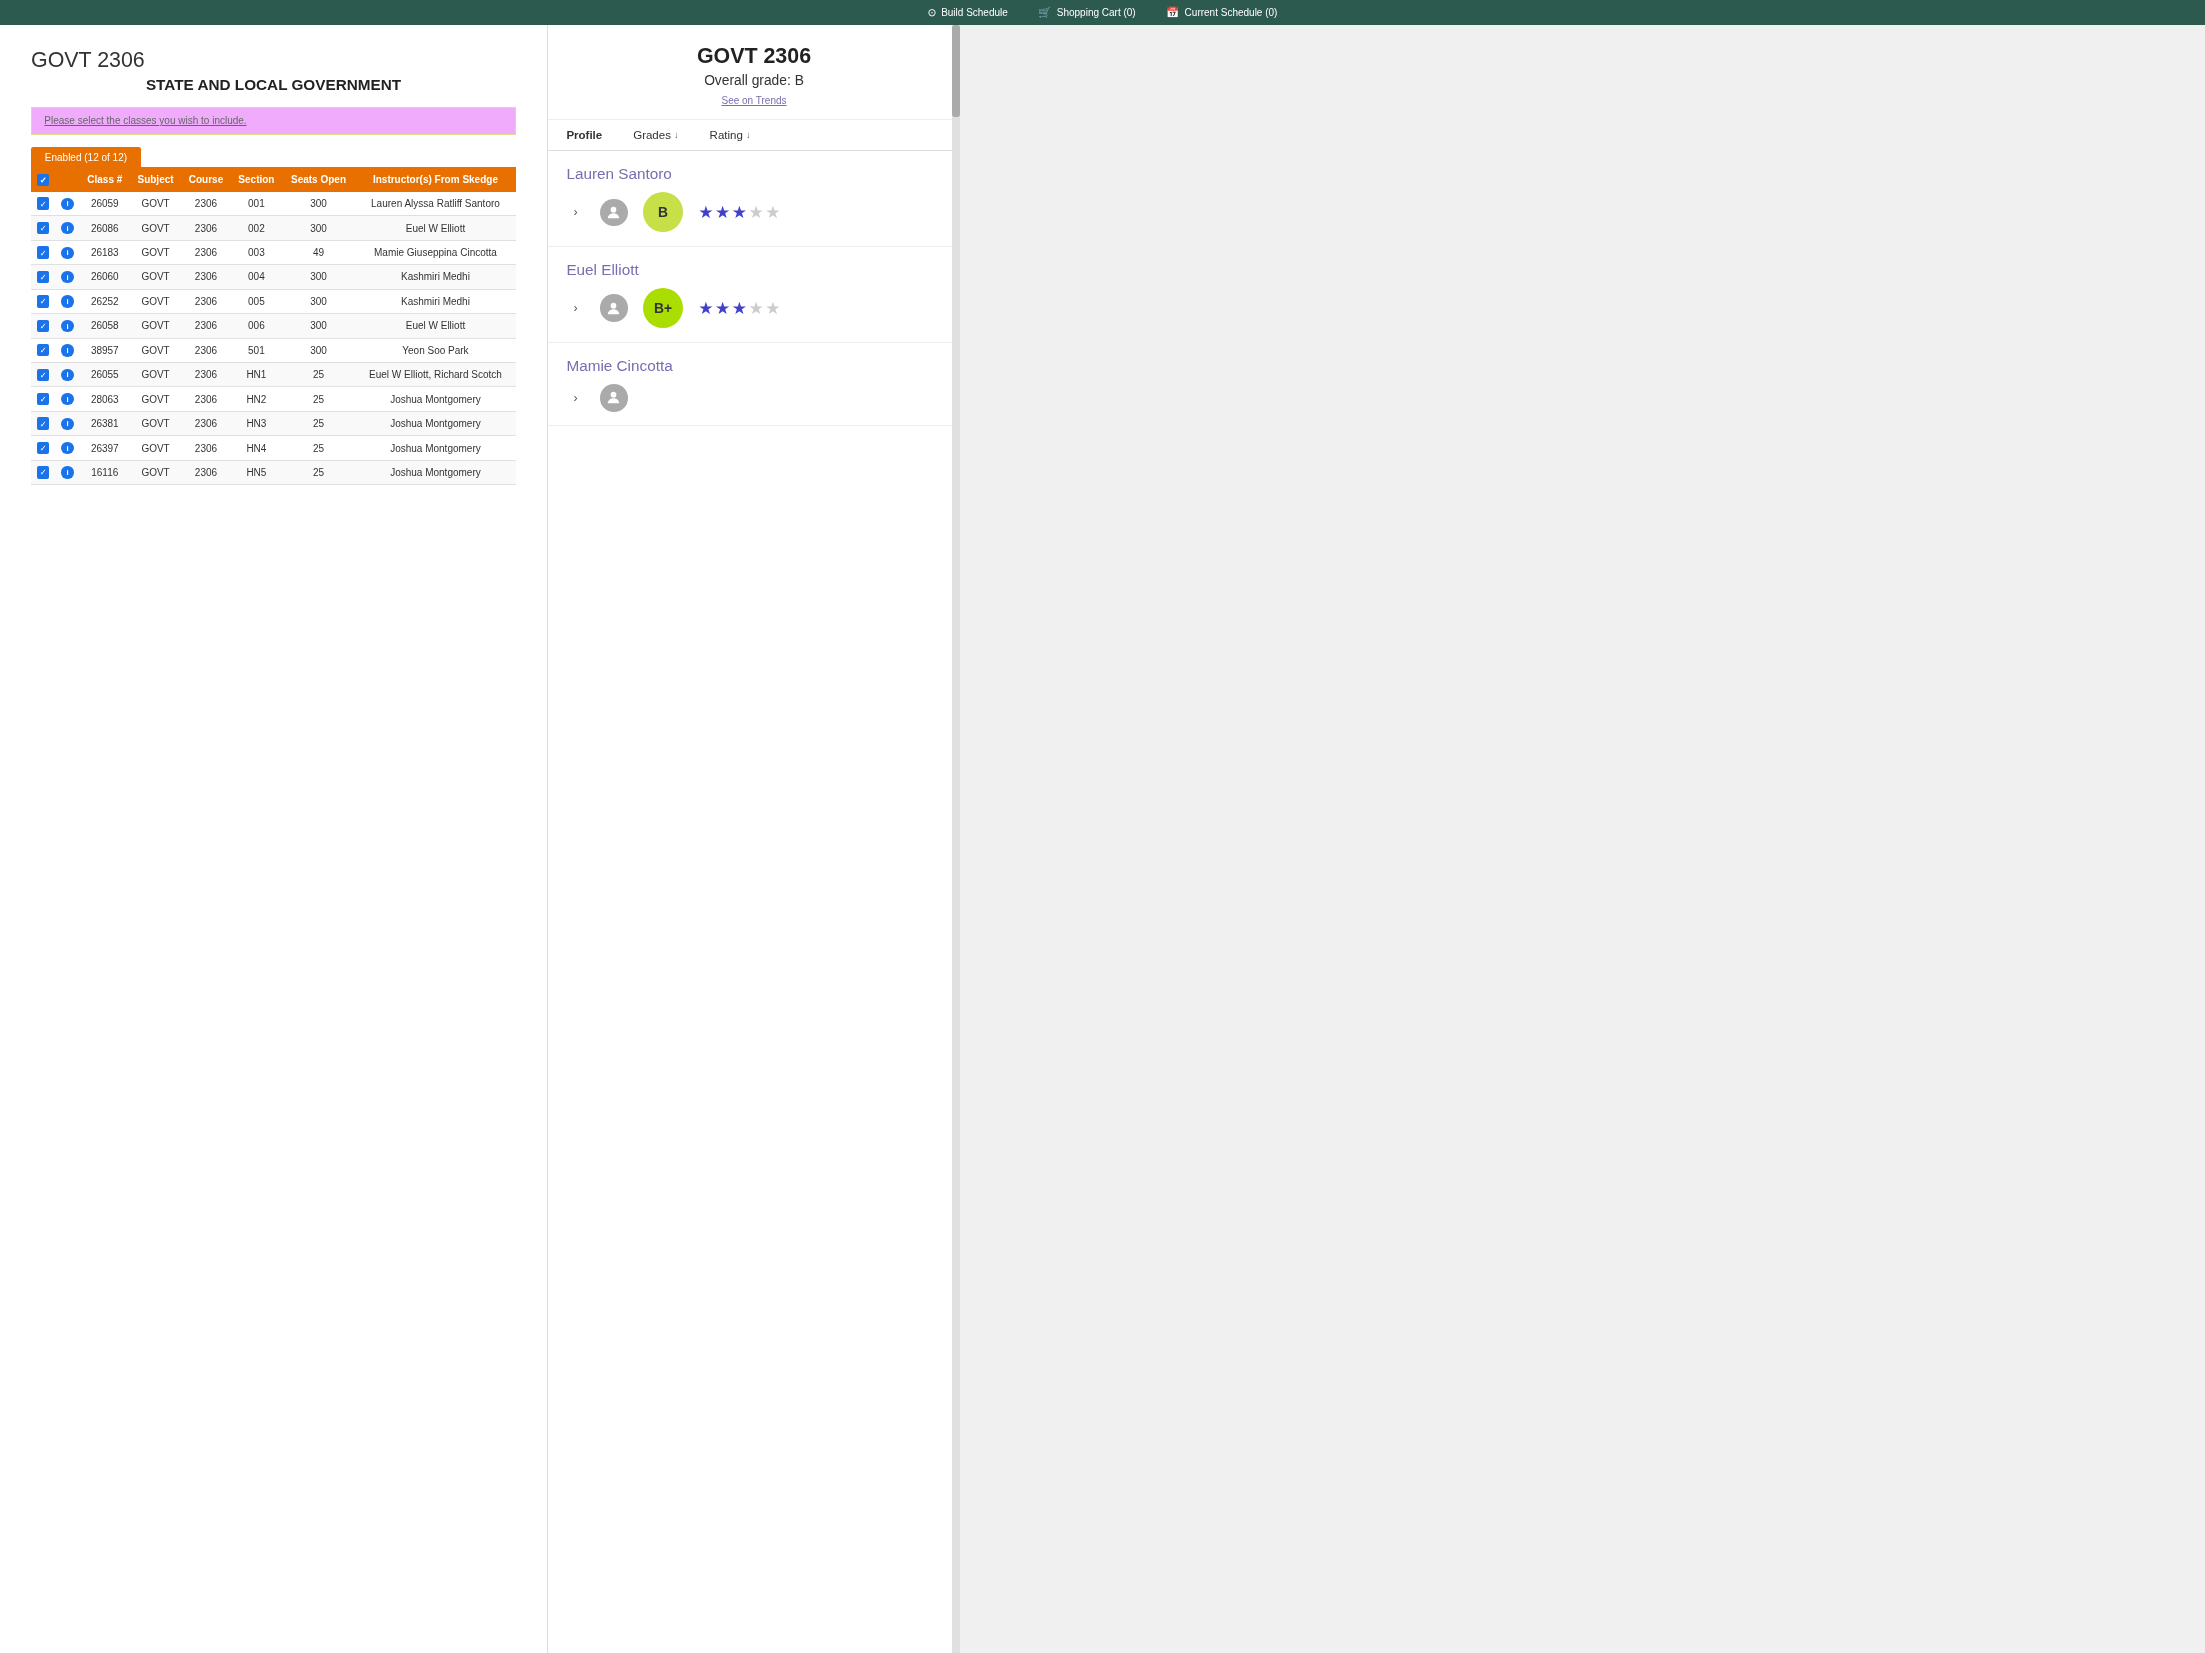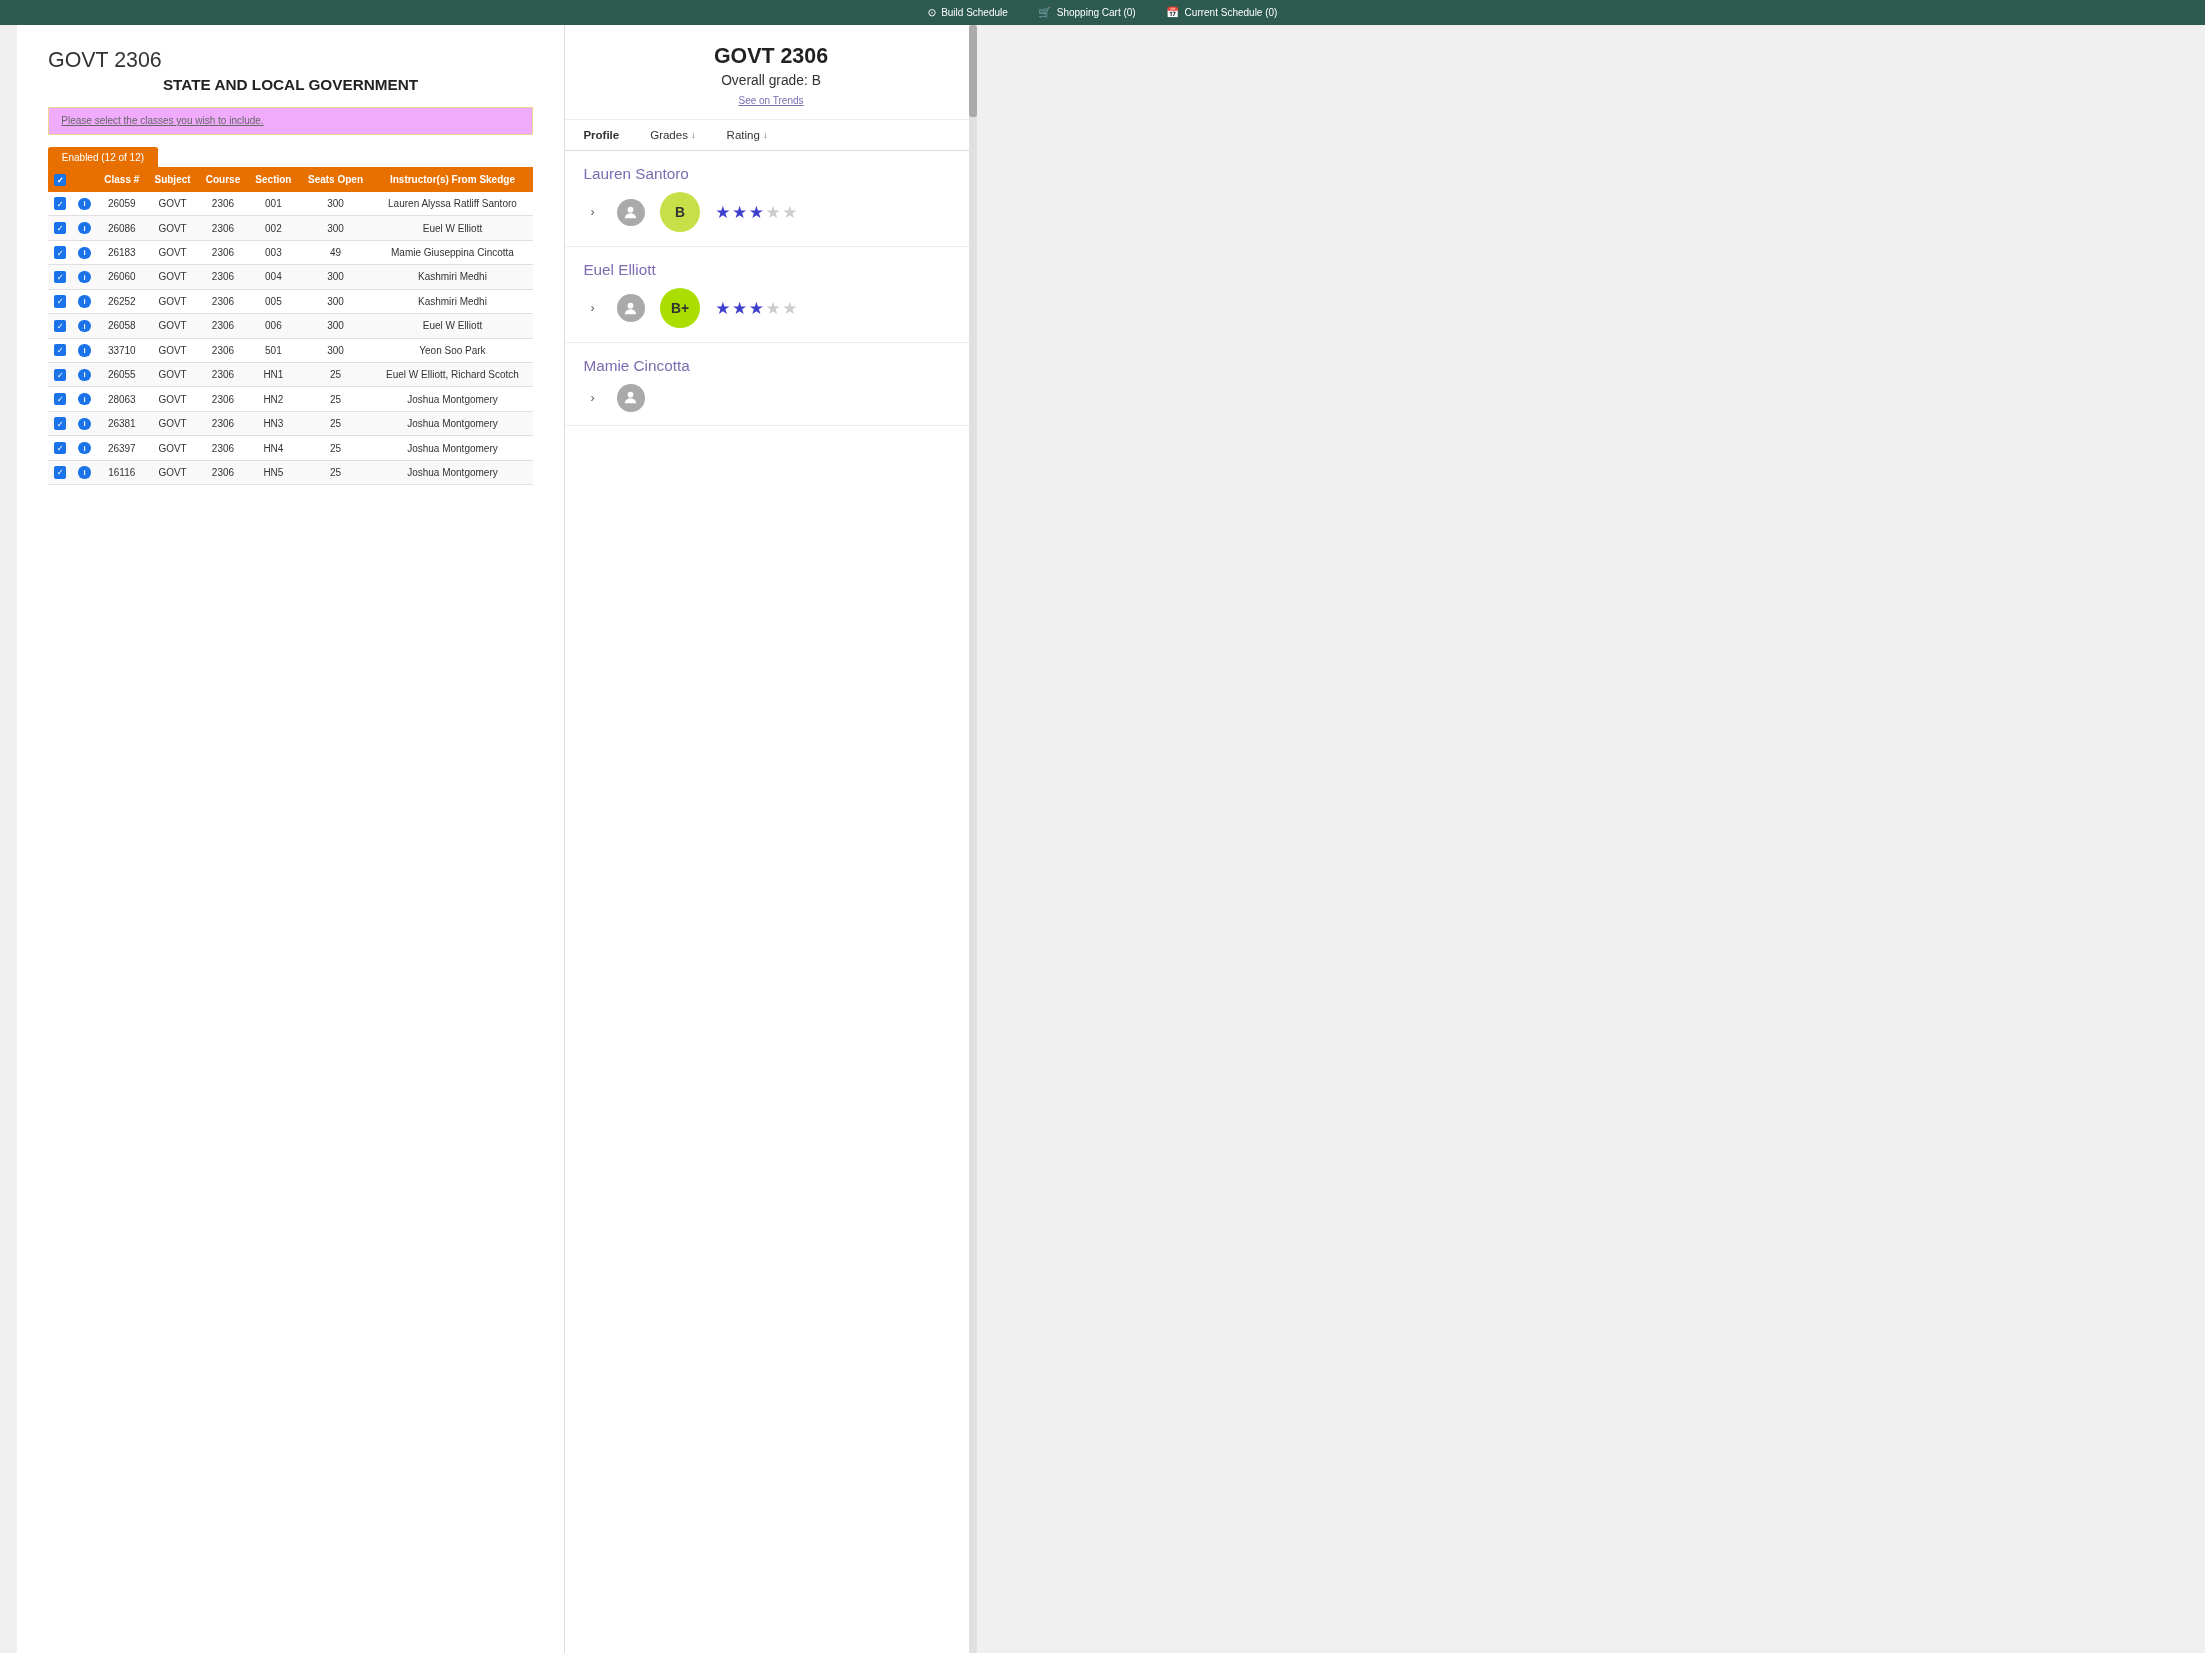--- a/index.html
+++ b/index.html
@@ -21,21 +21,20 @@
       align-items: center;
       gap: 4.6px;
       cursor: pointer;
     }
     .top-nav-item .icon { font-size: 10.7px; }
 
     
     .main-layout {
       display: flex;
       flex: 1;
-      margin-left: 17px;
     }
 
     
     .left-panel {
       flex: 1;
       background: #fff;
       padding: 23px 31px;
       max-width: 547px;
     }
 
@@ -360,21 +359,21 @@
     <td>26058</td>
     <td>GOVT</td>
     <td>2306</td>
     <td>006</td>
     <td>300</td>
     <td class="instructor-col">Euel W Elliott</td>
   </tr>
           <tr>
     <td><div class="cb-blue">✓</div></td>
     <td><div class="info-icon">i</div></td>
-    <td>33710</td>
+    <td>38957</td>
     <td>GOVT</td>
     <td>2306</td>
     <td>501</td>
     <td>300</td>
     <td class="instructor-col">Yeon Soo Park</td>
   </tr>
           <tr>
     <td><div class="cb-blue">✓</div></td>
     <td><div class="info-icon">i</div></td>
     <td>26055</td>

